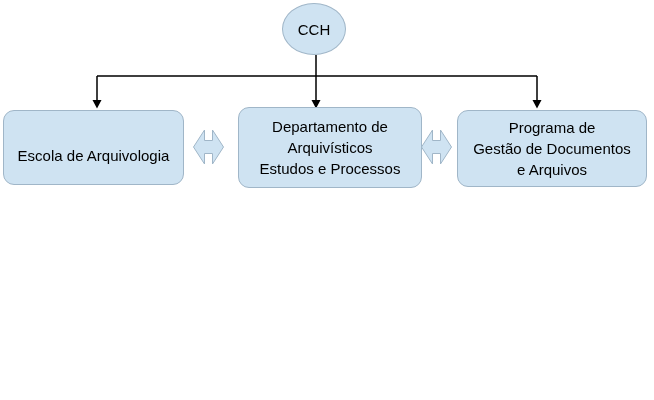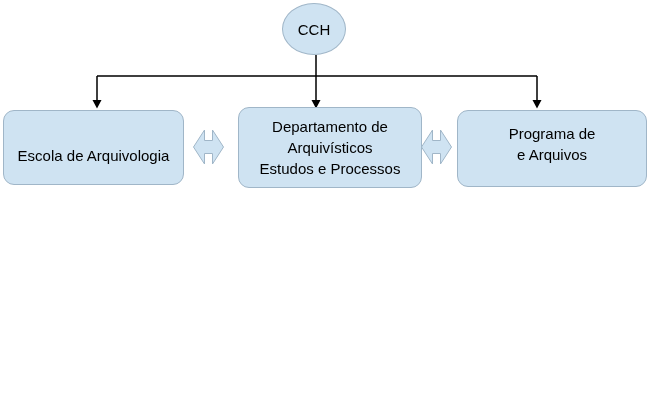--- a/index.html
+++ b/index.html
@@ -52,21 +52,21 @@
     padding-top: 16px;
   }
   .node-departamento {
     left: 228px; top: 107px;
     width: 184px; height: 81px; margin-left: 10px;
   }
   .node-programa {
     left: 457px; top: 110px;
     width: 190px; height: 77px;
     justify-content: flex-start;
-    padding-top: 12px;
+    padding-top: 6px;
   }
   .node-line { white-space: nowrap; }
   .double-arrow {
     position: absolute;
     width: 31px; height: 38px;
   }
   .double-arrow.arrow-1 { left: 193px; top: 128px; }
   .double-arrow.arrow-2 { left: 421px; top: 128px; }
 </style>
 </head>
@@ -98,16 +98,17 @@
     <div class="node-line">Arquivísticos</div>
     <div class="node-line">Estudos e Processos</div>
   </div>
 
   <svg class="double-arrow arrow-2" viewBox="0 0 31 38" xmlns="http://www.w3.org/2000/svg">
     <polygon points="0.5,19 11.5,2 11.5,12.5 19.5,12.5 19.5,2 30.5,19 19.5,36 19.5,25.5 11.5,25.5 11.5,36" style="fill:var(--node-fill,#cfe3f2);stroke:var(--node-border,#a0b6c8)" stroke-width="1"></polygon>
   </svg>
 
   <div class="node rect-node node-programa">
     <div class="node-line">Programa de</div>
+    <div class="node-line">Gestão de Documentos</div>
     <div class="node-line">e Arquivos</div>
   </div>
 
 </div>
 
 </body></html>

